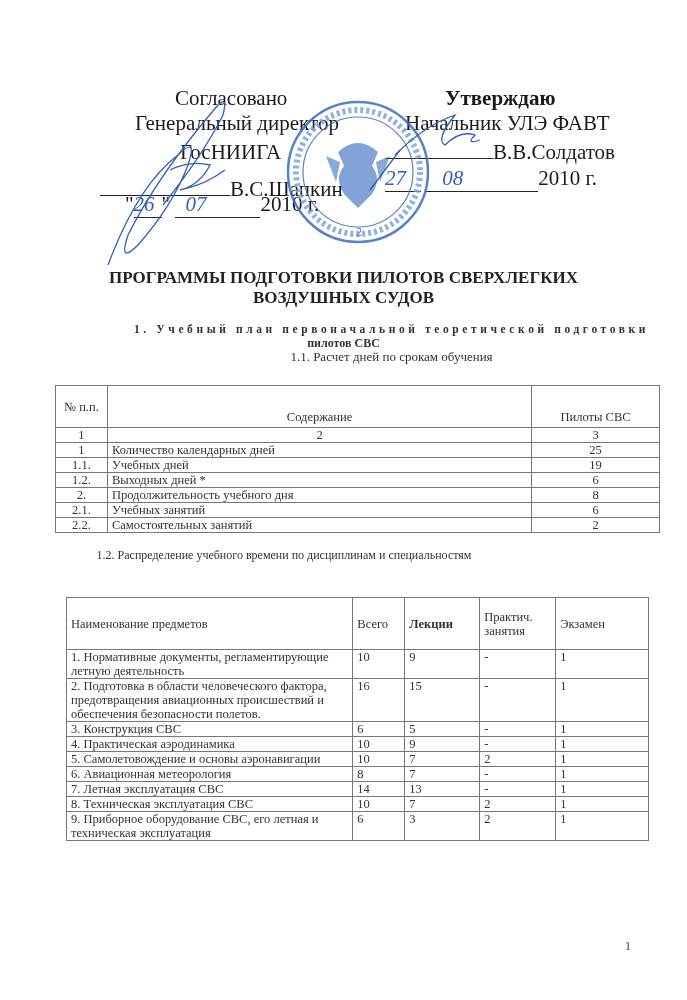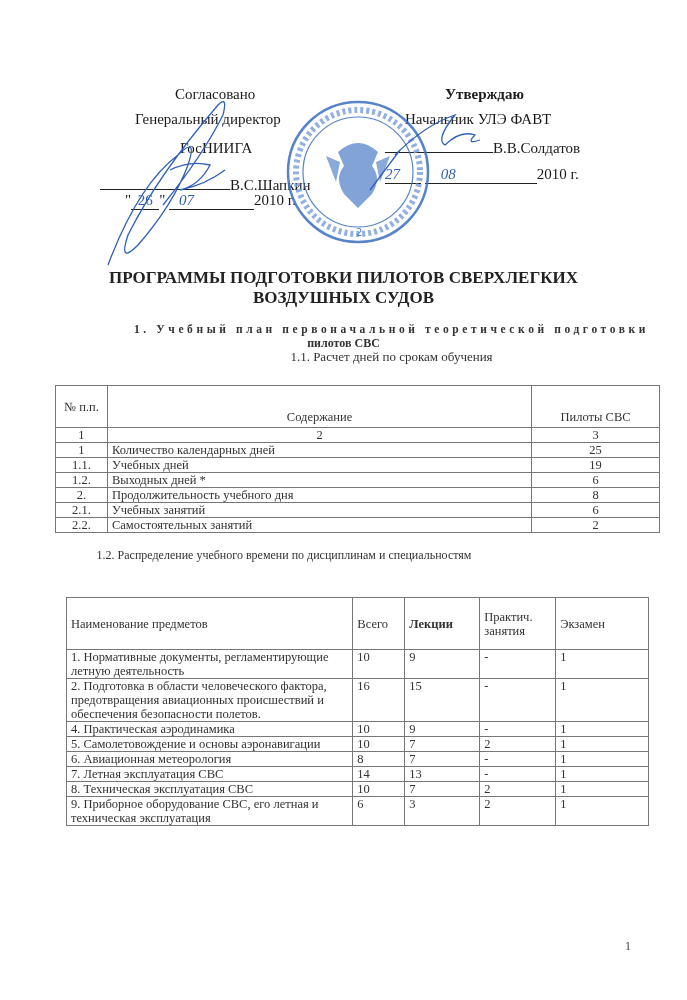--- a/index.html
+++ b/index.html
@@ -1,19 +1,19 @@
 <!DOCTYPE html>
 <html><head>
 <meta charset="utf-8">
 <style>
   html, body { margin: 0; padding: 0; background: #ffffff; }
   body { width: 687px; height: 1000px; position: relative; overflow: hidden;
          font-family: "Liberation Serif", "DejaVu Serif", serif; color: #1a1a1a; }
   .abs { position: absolute; }
-  .t15 { font-size: 15px; }
+  .t15 { font-size: 21px; }
   .line { border-bottom: 1px solid #222; display: inline-block; }
 
   .title { left: 0; width: 687px; top: 268px; font-size: 17px; font-weight: bold; text-align: center; line-height: 20px; color: #222; }
   .h1 { left: 0; width: 687px; top: 322px; font-size: 11.5px; font-weight: bold; text-align: center; letter-spacing: 3.6px; line-height: 14px; color: #333; padding-left: 48px; }
   .h1b { left: 0; width: 687px; top: 336px; font-size: 12px; font-weight: bold; text-align: center; color: #333; }
   .h11 { left: 0; width: 687px; top: 349px; font-size: 13px; text-align: center; color: #333; margin-left: 48px; }
   .h12 { left: 0; width: 568px; top: 548px; font-size: 12px; text-align: center; color: #333; }
 
   table { border-collapse: collapse; position: absolute; font-size: 12.5px; color: #333; }
   td, th { border: 1px solid #777; padding: 0 4px; font-weight: normal; line-height: 14px; }
@@ -29,21 +29,21 @@
 </head>
 <body>
 
 <div class="abs t15" style="left:175px;top:86px;">Согласовано</div>
 <div class="abs t15" style="left:135px;top:111px;">Генеральный директор</div>
 <div class="abs t15" style="left:180px;top:140px;">ГосНИИГА</div>
 <div class="abs t15" style="left:100px;top:177px;">
   <span class="line" style="width:130px;"></span><span>В.С.Шапкин</span>
 </div>
 <div class="abs t15" style="left:125px;top:192px;">
-  "<span class="line blue" style="width:28px;text-align:center;">26</span>"
+  "<span class="line blue" style="width:28px;text-align:left;font-style:italic;">26</span>"
   <span class="line blue" style="width:75px;font-style:italic;padding-left:10px;">07</span><span>2010 г.</span>
 </div>
 
 <div class="abs t15" style="left:445px;top:86px;font-weight:bold;">Утверждаю</div>
 <div class="abs t15" style="left:405px;top:111px;">Начальник УЛЭ ФАВТ</div>
 <div class="abs t15" style="left:385px;top:140px;">
   <span class="line" style="width:108px;"></span><span>В.В.Солдатов</span>
 </div>
 <div class="abs t15" style="left:385px;top:166px;">
   <span class="line blue" style="width:36px;font-style:italic;">27</span>
@@ -154,20 +154,27 @@
     <td class="c">1</td>
   </tr>
   <tr>
     <td class="name">2. Подготовка в области человеческого фактора,  предотвращения авиационных происшествий и обеспечения безопасности полетов.</td>
     <td class="c">16</td>
     <td class="c">15</td>
     <td class="c">-</td>
     <td class="c">1</td>
   </tr>
   <tr>
+    <td class="name">3. Конструкция  СВС</td>
+    <td class="c">6</td>
+    <td class="c">5</td>
+    <td class="c">-</td>
+    <td class="c">1</td>
+  </tr>
+  <tr>
     <td class="name">4. Практическая аэродинамика</td>
     <td class="c">10</td>
     <td class="c">9</td>
     <td class="c">-</td>
     <td class="c">1</td>
   </tr>
   <tr>
     <td class="name">5. Самолетовождение и основы аэронавигации</td>
     <td class="c">10</td>
     <td class="c">7</td>

